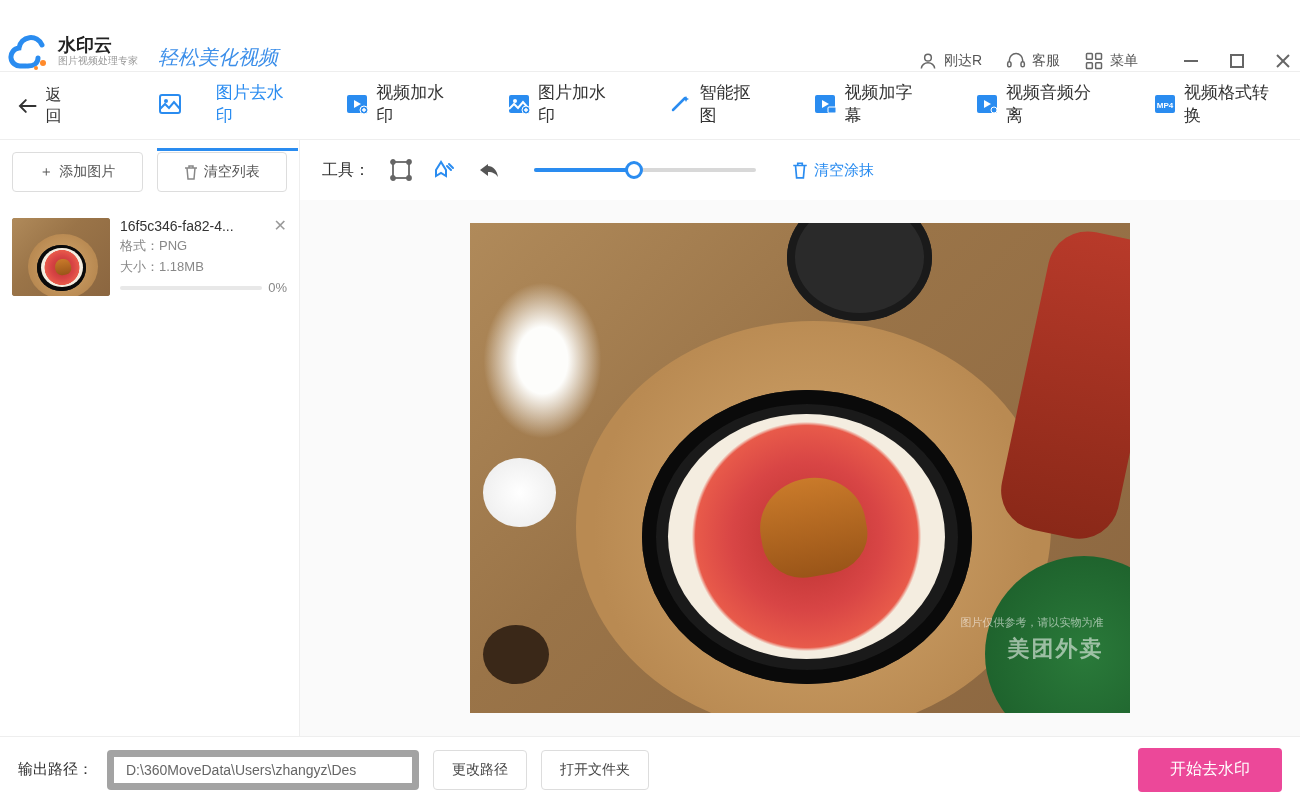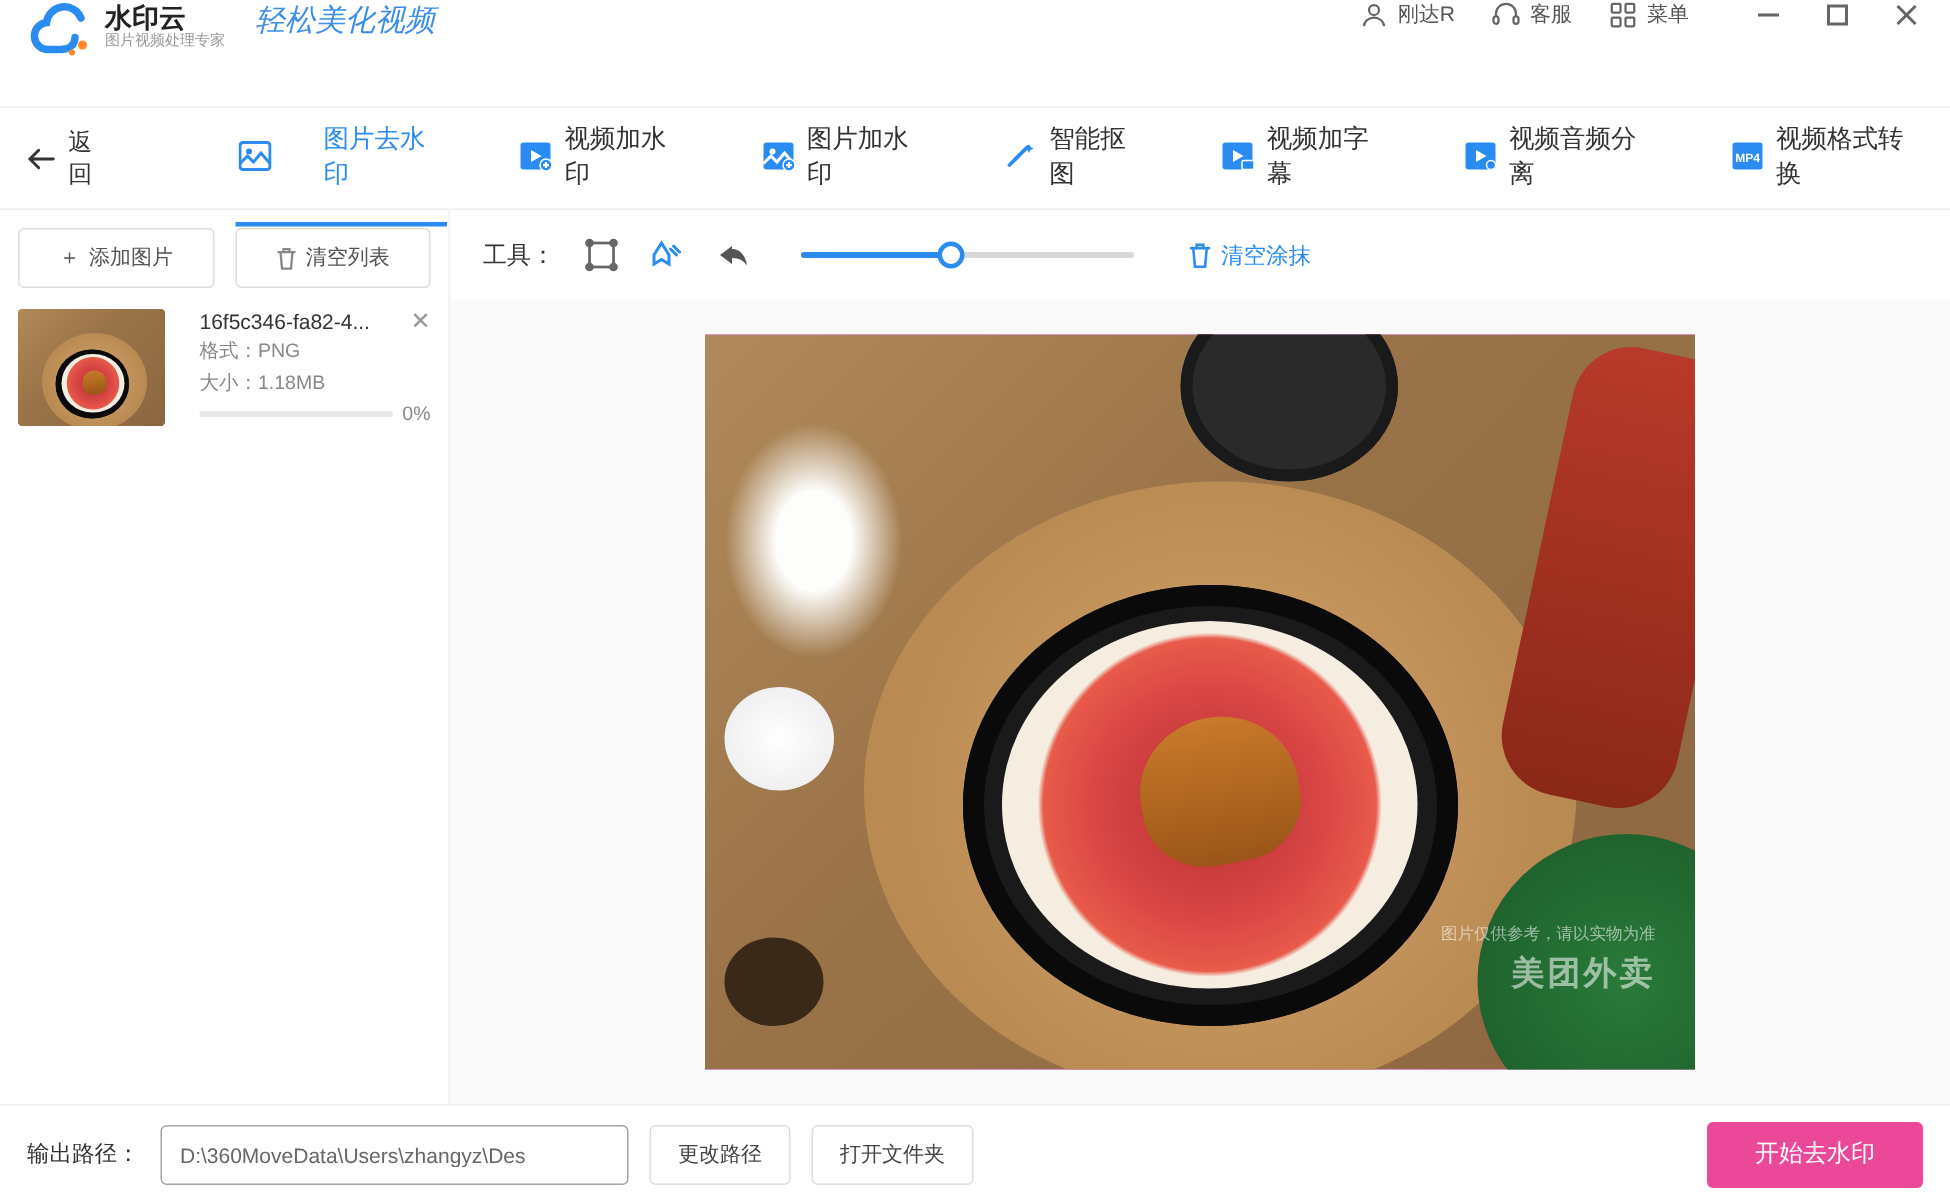--- a/index.html
+++ b/index.html
@@ -1,19 +1,19 @@
 <!DOCTYPE html>
 <html><head>
 <meta charset="utf-8">
 <style>
 * { box-sizing: border-box; margin: 0; padding: 0; }
 body { font-family: "Microsoft YaHei", Arial, sans-serif; font-size: 14px; color: #333; background: #fff; width: 1300px; height: 802px; overflow: hidden; }
 
 
-.titlebar { height: 72px; display: flex; align-items: flex-start; padding: 0 20px; border-bottom: 1px solid #eee; }
+.titlebar { height: 72px; display: flex; align-items: flex-end; padding: 0 8px; border-bottom: 1px solid #eee; }
 .logo { display: flex; align-items: center; gap: 6px; }
 .logo-icon { width: 44px; height: 38px; }
 .logo-text { display: flex; flex-direction: column; }
 .logo-title { font-size: 18px; font-weight: 600; color: #222; line-height: 1; }
 .logo-sub { font-size: 10px; color: #999; line-height: 1.4; }
 .tagline { font-family: cursive, "KaiTi", serif; color: #3b8ee9; font-size: 20px; margin-left: 20px; font-style: italic; }
 .titlebar-spacer { flex: 1; }
 .titlebar-right { display: flex; align-items: center; gap: 24px; color: #555; }
 .tb-item { display: flex; align-items: center; gap: 6px; cursor: pointer; }
 .win-controls { display: flex; align-items: center; gap: 28px; margin-left: 20px; }
@@ -26,21 +26,21 @@
 .tab { display: flex; align-items: center; gap: 8px; cursor: pointer; font-size: 17px; color: #333; padding-bottom: 4px; position: relative; }
 .tab.active { color: #2a8cf0; gap: 35px; }
 .tab.active::after { content: ""; position: absolute; left: -2px; right: -2px; bottom: -20px; height: 3px; background: #2a8cf0; }
 .tab-ico { width: 22px; height: 20px; display: inline-flex; align-items:center; justify-content:center; }
 
 
 .body { display: flex; height: calc(802px - 72px - 68px - 66px); }
 .sidebar { width: 300px; border-right: 1px solid #eee; padding: 12px; display: flex; flex-direction: column; }
 .side-actions { display: flex; gap: 14px; }
 .side-btn { flex: 1; height: 40px; display: flex; align-items: center; justify-content: center; gap: 6px; border: 1px solid #ddd; border-radius: 4px; cursor: pointer; background: #fff; color: #555; font-size: 14px; }
-.file-item { display: flex; gap: 23px; margin-top: 14px; position: relative; }
+.file-item { display: flex; gap: 10px; margin-top: 26px; position: relative; }
 .thumb { width: 98px; height: 78px; border-radius: 3px; overflow: hidden; background: #8b6f47; position: relative; flex-shrink:0; }
 .file-meta { flex: 1; min-width: 0; }
 .file-name { font-size: 14px; color: #333; white-space: nowrap; overflow: hidden; text-overflow: ellipsis; }
 .file-row { font-size: 13px; color: #888; margin-top: 3px; }
 .progress-row { display: flex; align-items: center; gap: 6px; margin-top: 4px; }
 .progress { flex: 1; height: 4px; background: #e8e8e8; border-radius: 2px; }
 .progress-val { font-size: 13px; color: #888; }
 .file-close { position: absolute; top: -2px; right: 0; color: #999; cursor: pointer; font-size: 16px; }
 
 
@@ -52,21 +52,21 @@
 .slider { position: relative; width: 222px; height: 4px; background: #d8d8d8; border-radius: 2px; margin-left: 14px; }
 .slider-fill { position: absolute; left: 0; top: 0; bottom: 0; width: 45%; background: #2a8cf0; border-radius: 2px; }
 .slider-knob { position: absolute; left: 45%; top: 50%; width: 18px; height: 18px; border-radius: 50%; background: #fff; border: 3px solid #2a8cf0; transform: translate(-50%, -50%); }
 .clear-brush { display: flex; align-items: center; gap: 6px; color: #2a8cf0; cursor: pointer; margin-left: 18px; font-size: 15px; }
 .canvas { flex: 1; display: flex; align-items: center; justify-content: center; background: #fafafa; }
 .image-preview { width: 660px; height: 490px; background: #d946ef; position: relative; overflow: hidden; }
 
 
 .footer { height: 66px; border-top: 1px solid #eee; display: flex; align-items: center; padding: 0 18px; gap: 14px; }
 .footer-label { font-size: 15px; color: #333; }
-.path-input { width: 312px; height: 40px; border: 1px solid #a3a3a3; border-radius: 4px; padding: 0 12px; font-size: 14px; color: #666; }
+.path-input { width: 312px; height: 40px; border: 7px solid #a3a3a3; border-radius: 4px; padding: 0 12px; font-size: 14px; color: #666; }
 .footer-btn { height: 40px; padding: 0 18px; border: 1px solid #ddd; border-radius: 4px; background: #fff; cursor: pointer; font-size: 14px; color: #444; }
 .footer-spacer { flex: 1; }
 .primary-btn { height: 44px; padding: 0 32px; background: #ec4899; color: #fff; font-size: 16px; border: none; border-radius: 4px; cursor: pointer; }
 
 
 .wood { position:absolute; inset:0; background: linear-gradient(135deg,#b08a5a,#9a7448 40%,#8b6640); }
 .board { position:absolute; left:16%; top:20%; width:72%; height:84%; border-radius:50%; background: radial-gradient(circle,#d4a86e,#b98a52 70%); }
 .pot { position:absolute; left:26%; top:34%; width:50%; height:60%; border-radius:50%; background:#1a1a1a; box-shadow: inset 0 0 0 14px #0a0a0a; }
 .food { position:absolute; left:30%; top:39%; width:42%; height:50%; border-radius:50%; background: radial-gradient(circle,#b83030,#d84545 40%,#e85a4a 60%,#f4ede0 62%); }
 .wing { position:absolute; left:44%; top:52%; width:16%; height:20%; border-radius:50% 50% 40% 40%; background: linear-gradient(#c97a2a,#9a5518); transform: rotate(-10deg); }

